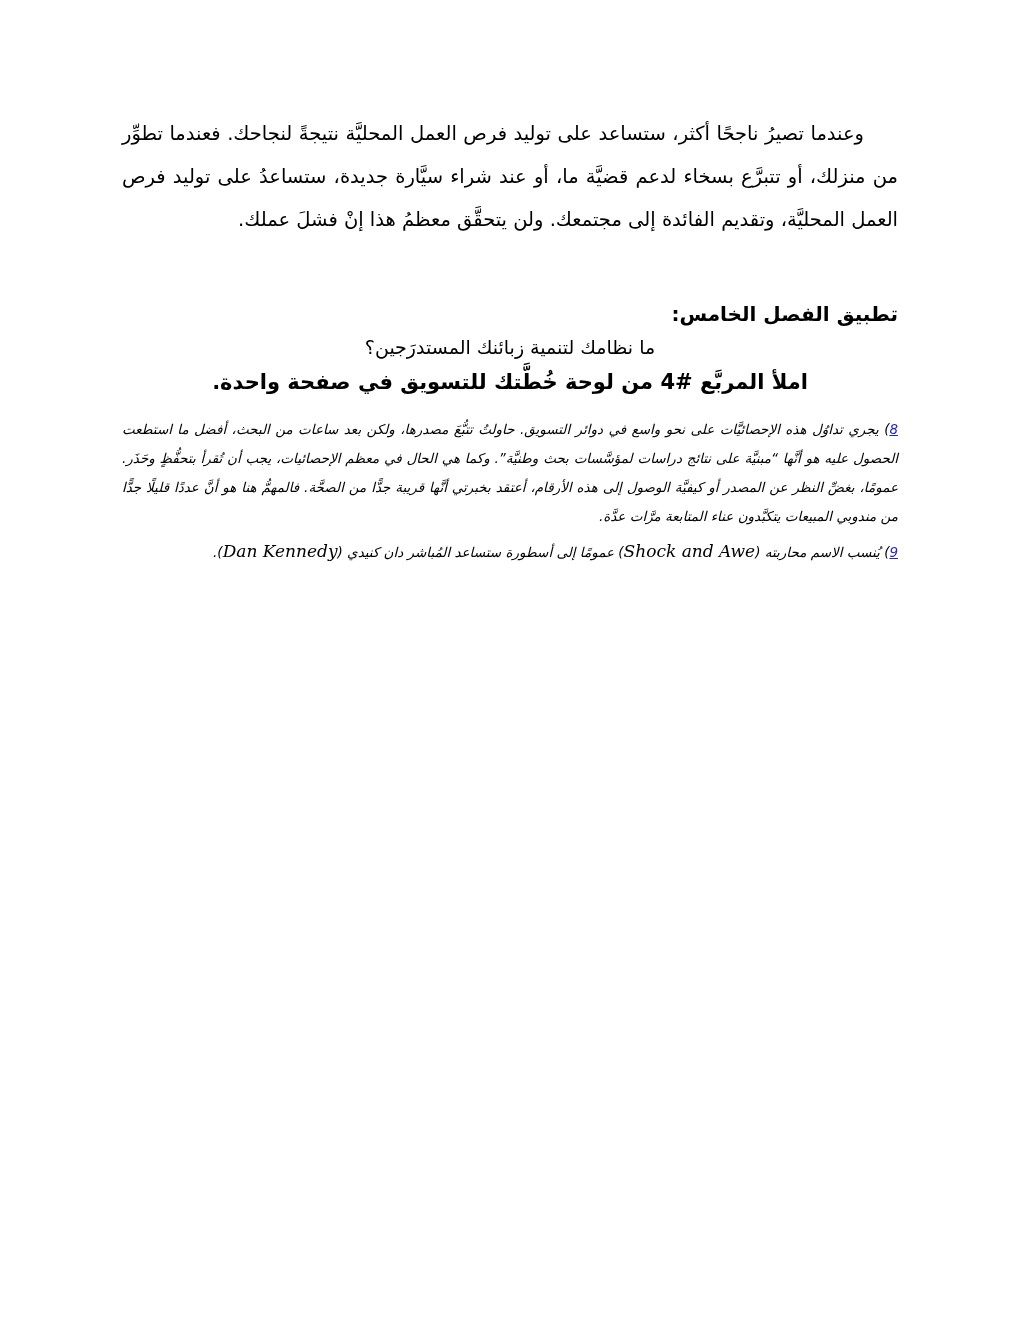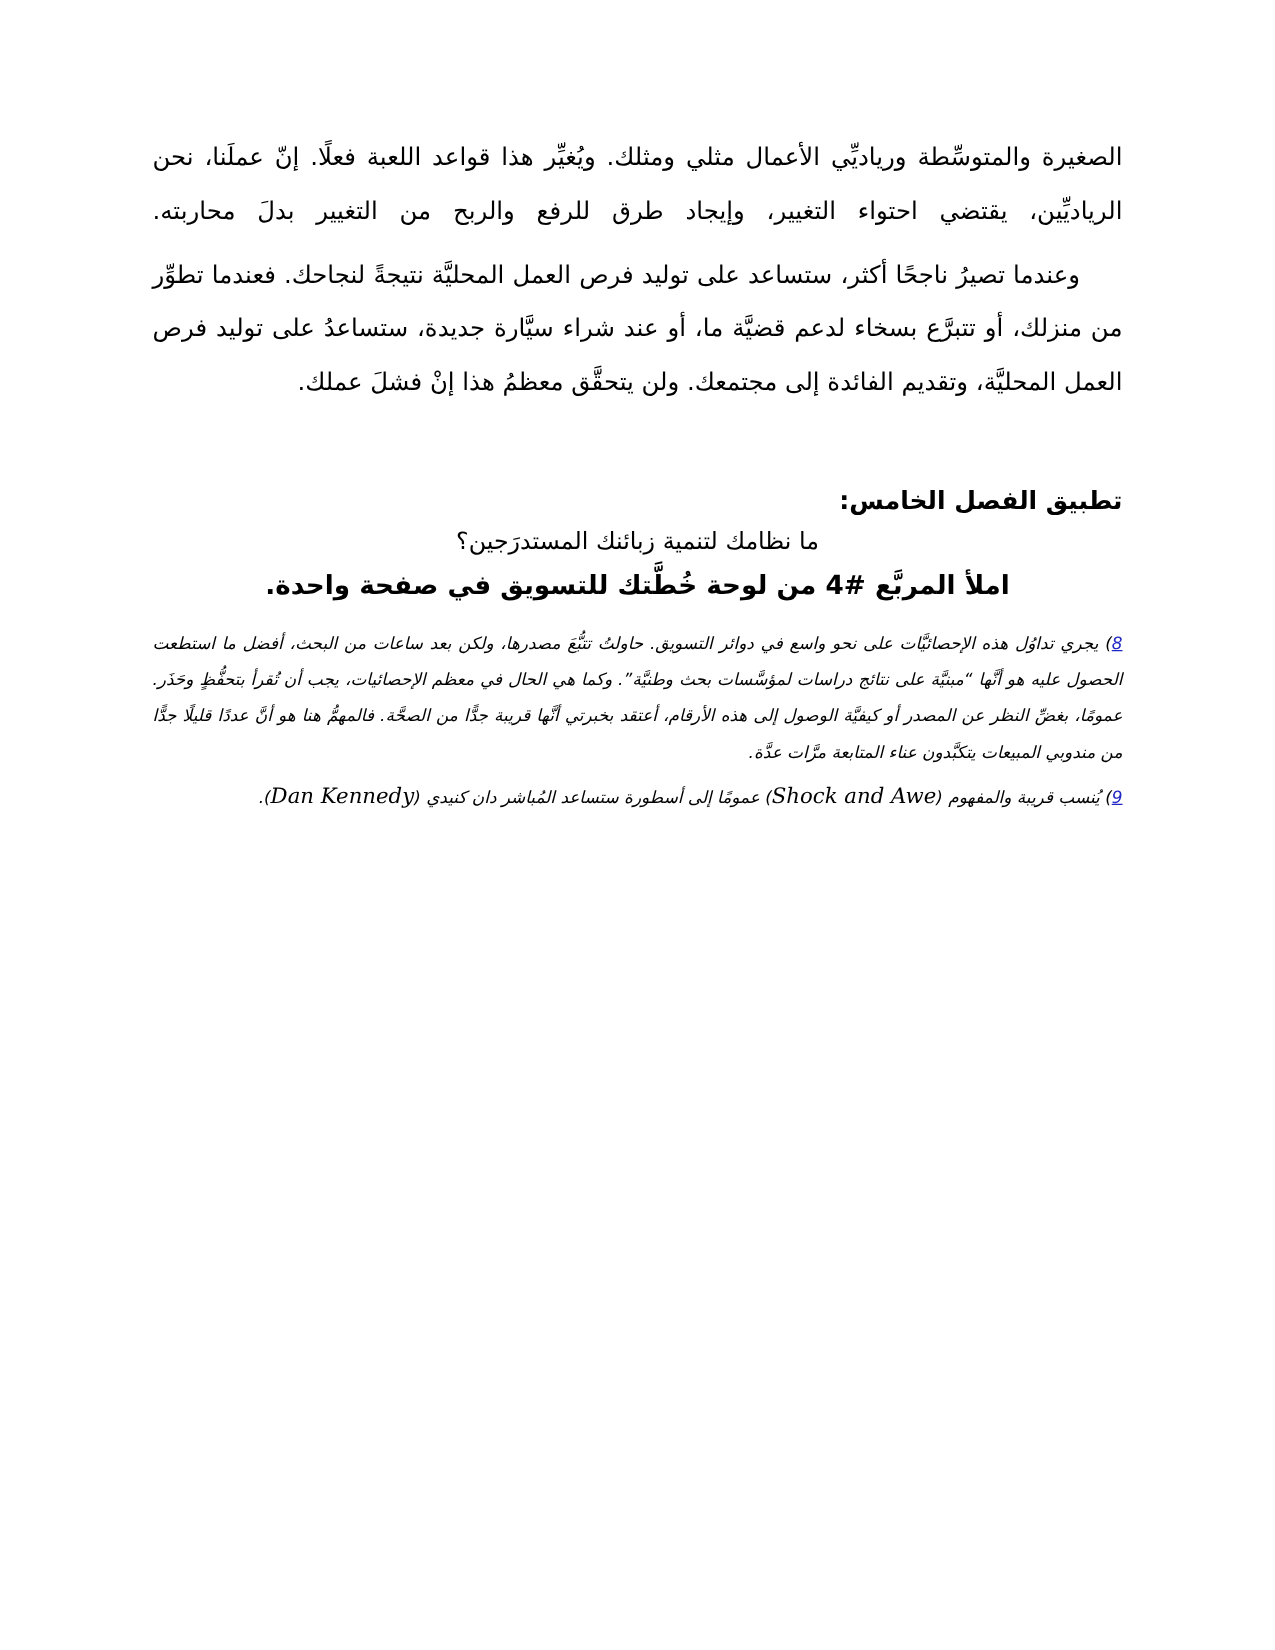--- a/index.html
+++ b/index.html
@@ -136,39 +136,38 @@
   .page-tail {
     height: 10px;
   }
 </style>
 </head>
 <body>
 
 <div class="page">
   <div class="content">
 
-    <p class="body-par">الصغيرة والمتوسِّطة ورياديِّي الأعمال مثلي ومثلك. ويُغيِّر هذا قواعد اللعبة فعلًا. إنّ عملَنا، نحن الرياديِّين، يقتضي احتواء التغيير، وإيجاد طرق للرفع والربح من التغيير بدلَ محاربته.</p>
 
     <div class="par-gap"></div>
 
     <p class="body-par last-natural"><span class="par-indent"></span><span>وعندما تصيرُ ناجحًا أكثر، ستساعد على توليد فرص العمل المحليَّة نتيجةً لنجاحك. فعندما تطوِّر من منزلك، أو تتبرَّع بسخاء لدعم قضيَّة ما، أو عند شراء سيَّارة جديدة، ستساعدُ على توليد فرص العمل المحليَّة، وتقديم الفائدة إلى مجتمعك. ولن يتحقَّق معظمُ هذا إنْ فشلَ عملك.</span></p>
 
     <div class="block-gap"></div>
 
     <div class="heading-block">
       <p class="h-main">تطبيق الفصل الخامس:</p>
       <p class="h-sub">ما نظامك لتنمية زبائنك المستدرَجين؟</p>
       <p class="h-task">املأ المربَّع #4 من لوحة خُطَّتك للتسويق في صفحة واحدة.</p>
     </div>
 
     <div class="heading-gap"></div>
 
     <div class="footnotes">
 
       <p class="footnote"><span class="fn-marker">8</span><span class="fn-paren">)</span> <span>يجري تداوُل هذه الإحصائيَّات على نحو واسع في دوائر التسويق. حاولتُ تتبُّعَ مصدرها، ولكن بعد ساعات من البحث، أفضل ما استطعت الحصول عليه هو أنَّها “مبنيَّة على نتائج دراسات لمؤسَّسات بحث وطنيَّة”. وكما هي الحال في معظم الإحصائيات، يجب أن تُقرأ بتحفُّظٍ وحَذَر. عمومًا، بغضِّ النظر عن المصدر أو كيفيَّة الوصول إلى هذه الأرقام، أعتقد بخبرتي أنَّها قريبة جدًّا من الصحَّة. فالمهمُّ هنا هو أنَّ عددًا قليلًا جدًّا من مندوبي المبيعات يتكبَّدون عناء المتابعة مرَّات عدَّة.</span></p>
 
-      <p class="footnote"><span class="fn-marker">9</span><span class="fn-paren">)</span> <span>يُنسب قريبة والمفهوم (</span><span class="latin">Shock and Awe</span><span>) عمومًا إلى أسطورة ستساعد المُباشر دان كنيدي (</span><span class="latin">Dan Kennedy</span><span>).</span></p>
+      <p class="footnote"><span class="fn-marker">9</span><span class="fn-paren">)</span> <span>يُنسب الاسم محاربته (</span><span class="latin">Shock and Awe</span><span>) عمومًا إلى أسطورة ستساعد المُباشر دان كنيدي (</span><span class="latin">Dan Kennedy</span><span>).</span></p>
 
     </div>
 
     <div class="page-tail"></div>
   </div>
 </div>
 
 </body></html>

